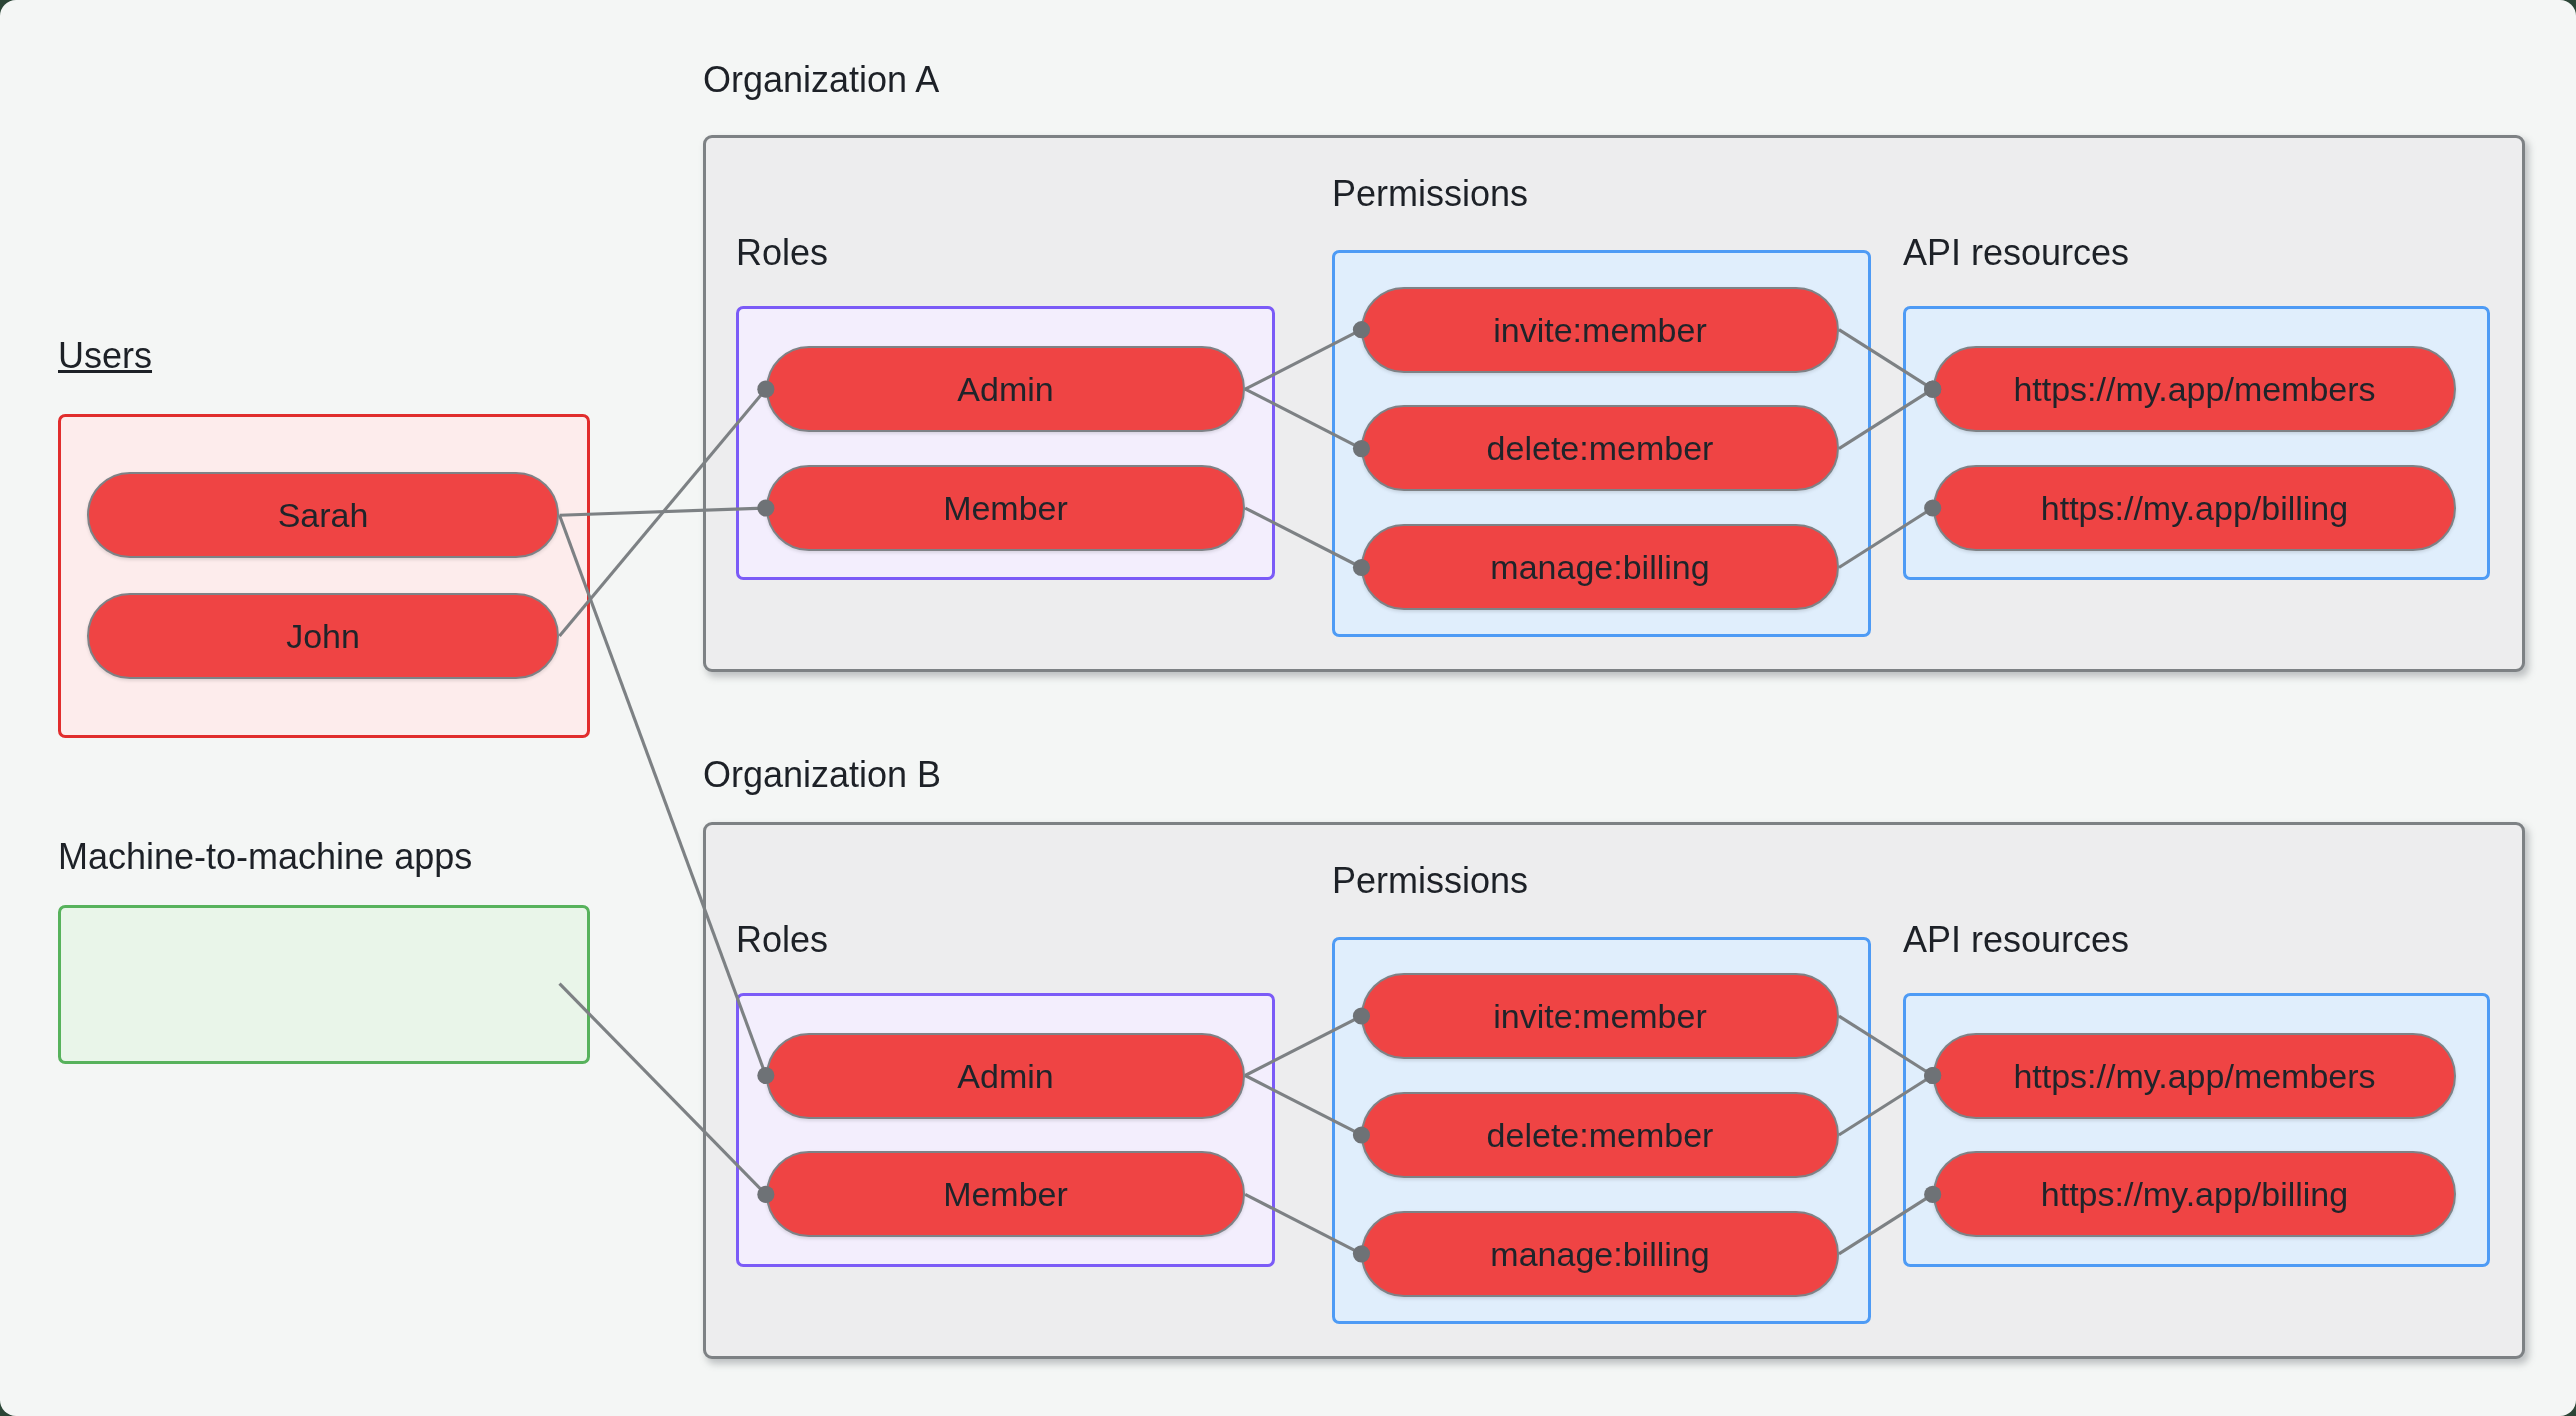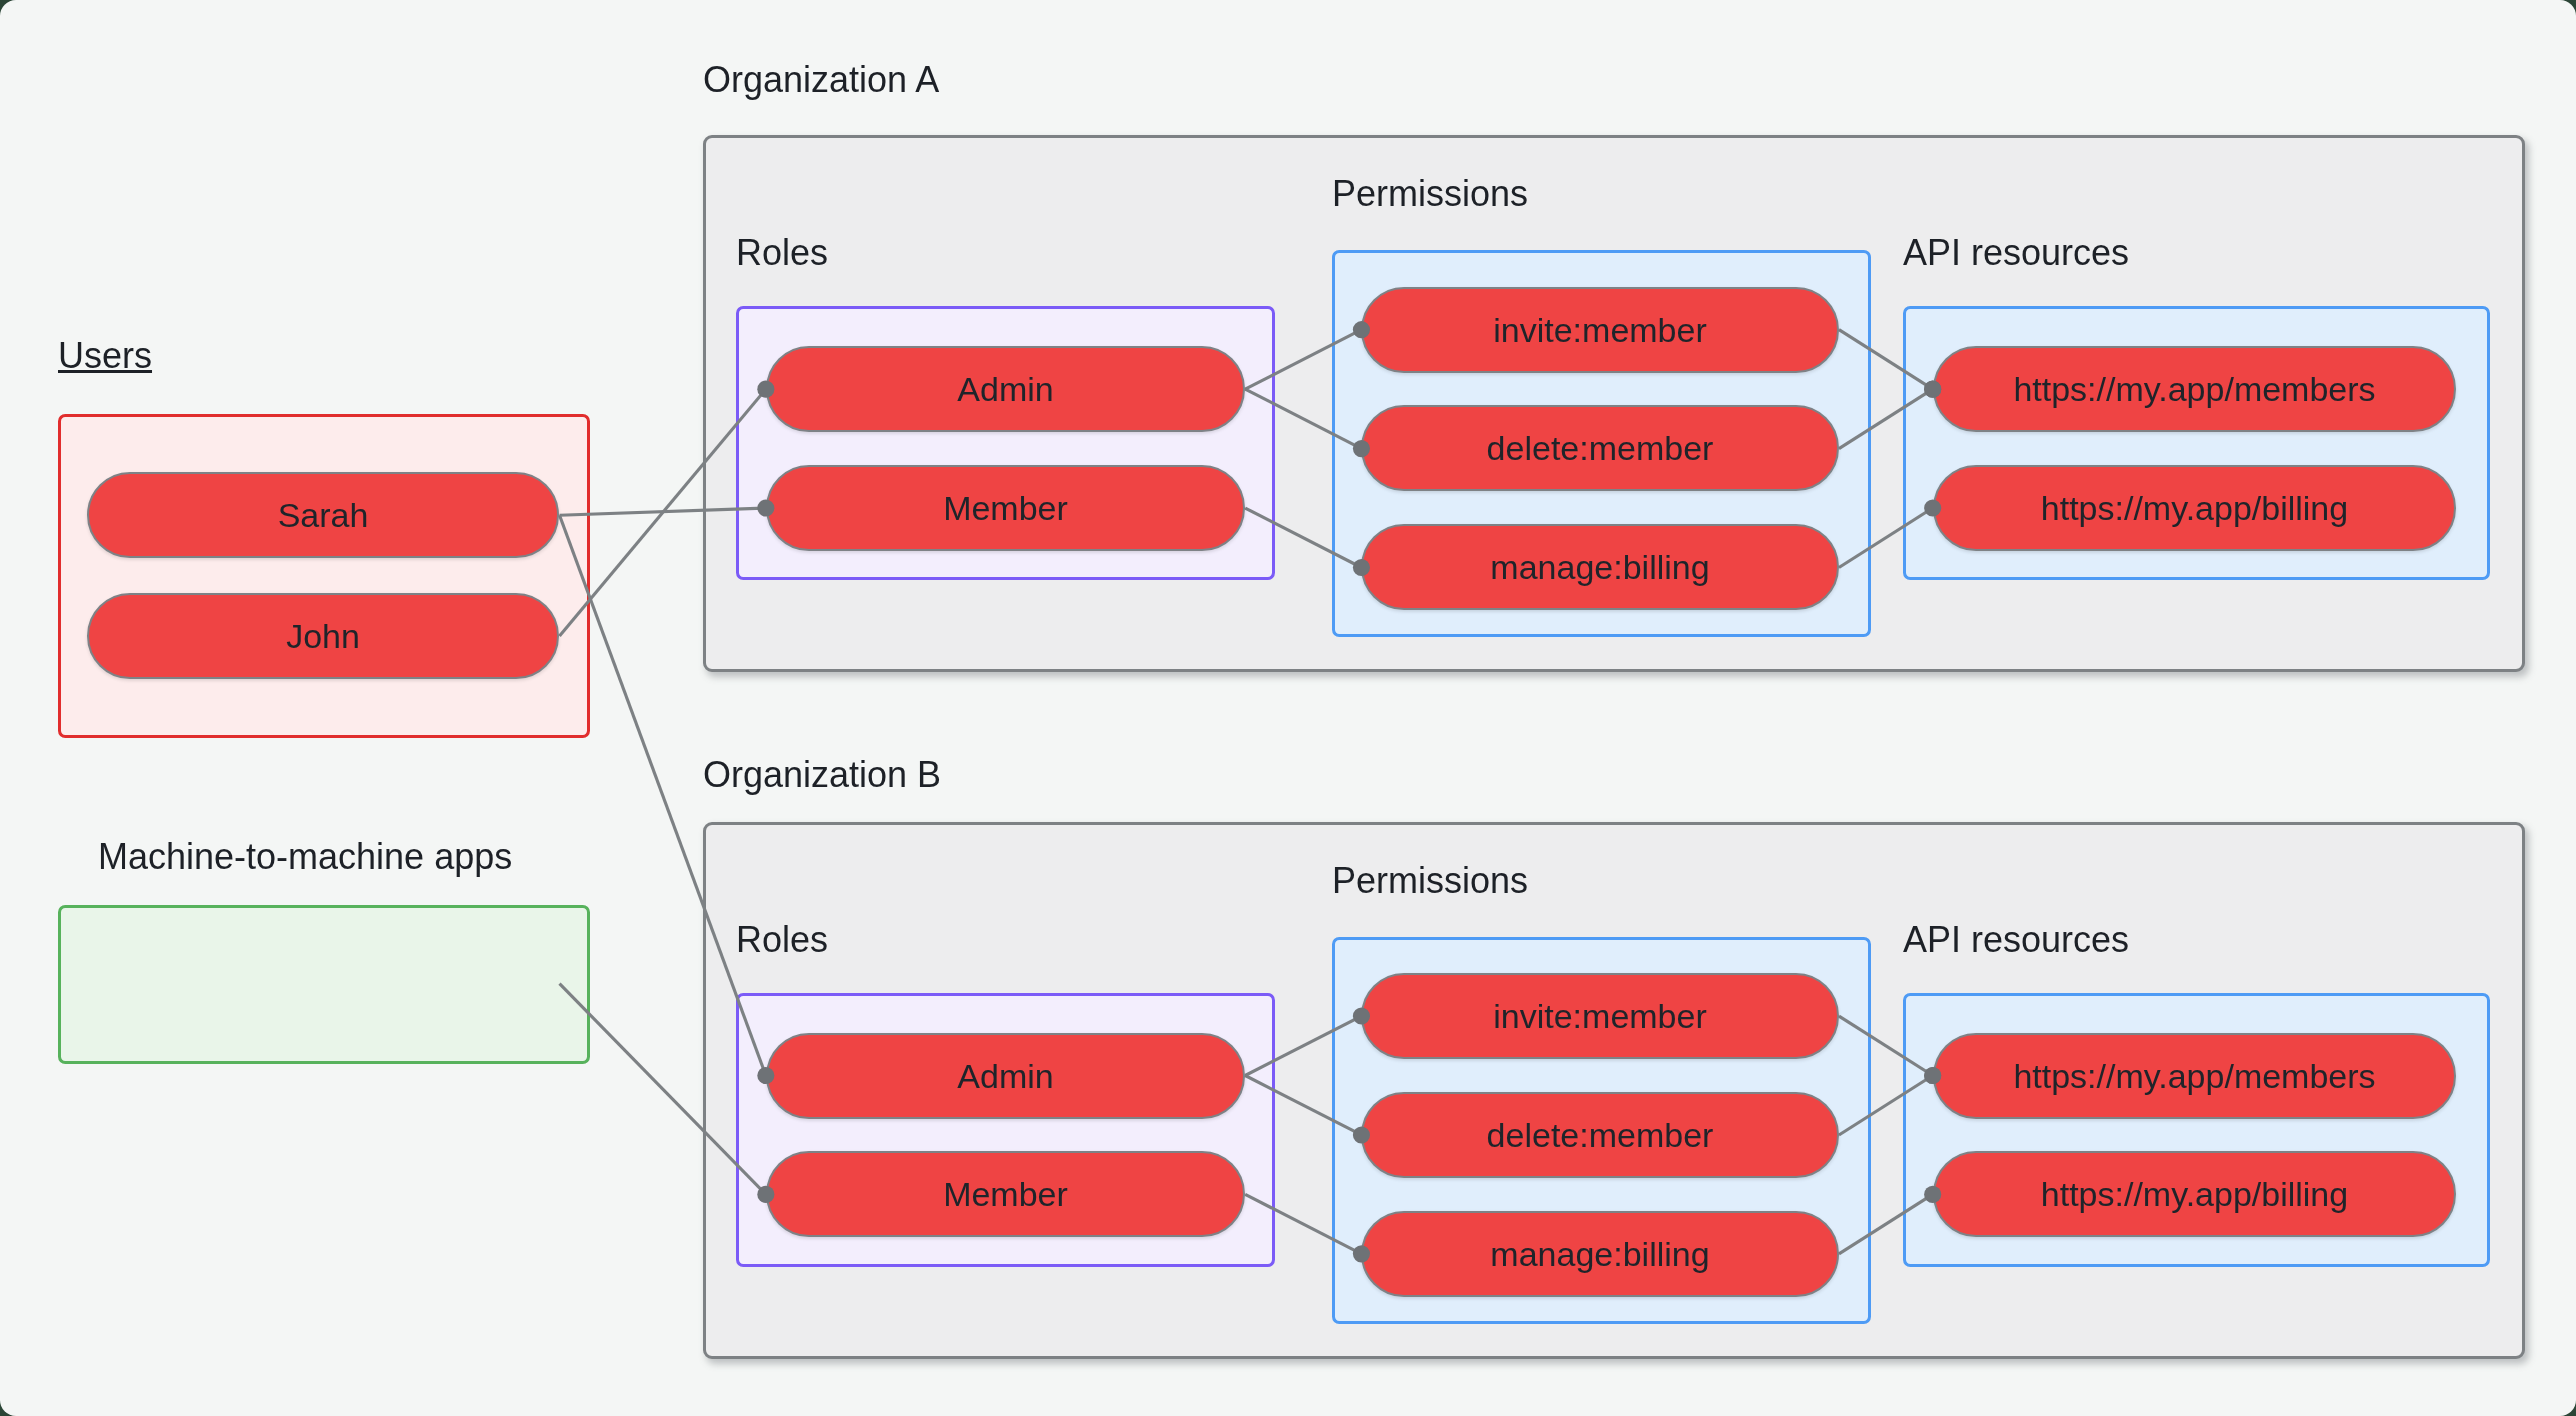--- a/index.html
+++ b/index.html
@@ -36,21 +36,21 @@
   <div class="gbox org" style="left:703px;top:135px;width:1822px;height:537px;"></div>
   <div class="gbox org" style="left:703px;top:822px;width:1822px;height:537px;"></div>
   <div class="gbox purple" style="left:736px;top:306px;width:539px;height:274px;"></div>
   <div class="gbox blue" style="left:1332px;top:250px;width:539px;height:387px;"></div>
   <div class="gbox blue" style="left:1903px;top:306px;width:587px;height:274px;"></div>
   <div class="gbox purple" style="left:736px;top:993px;width:539px;height:274px;"></div>
   <div class="gbox blue" style="left:1332px;top:937px;width:539px;height:387px;"></div>
   <div class="gbox blue" style="left:1903px;top:993px;width:587px;height:274px;"></div>
 
   <div class="lbl" style="left:58px;top:335px;text-decoration:underline;">Users</div>
-  <div class="lbl" style="left:58px;top:836px;margin-left:40px;">Machine-to-machine apps</div>
+  <div class="lbl" style="left:58px;top:836px;">Machine-to-machine apps</div>
   <div class="lbl" style="left:703px;top:59px;">Organization A</div>
   <div class="lbl" style="left:703px;top:746px;margin-top:8px;">Organization B</div>
   <div class="lbl" style="left:736px;top:232px;">Roles</div>
   <div class="lbl" style="left:1332px;top:173px;">Permissions</div>
   <div class="lbl" style="left:1903px;top:232px;">API resources</div>
   <div class="lbl" style="left:736px;top:919px;">Roles</div>
   <div class="lbl" style="left:1332px;top:860px;">Permissions</div>
   <div class="lbl" style="left:1903px;top:919px;">API resources</div>
 
   <svg id="lines-svg" class="layer" viewBox="0 0 2859 1572" preserveAspectRatio="none">

